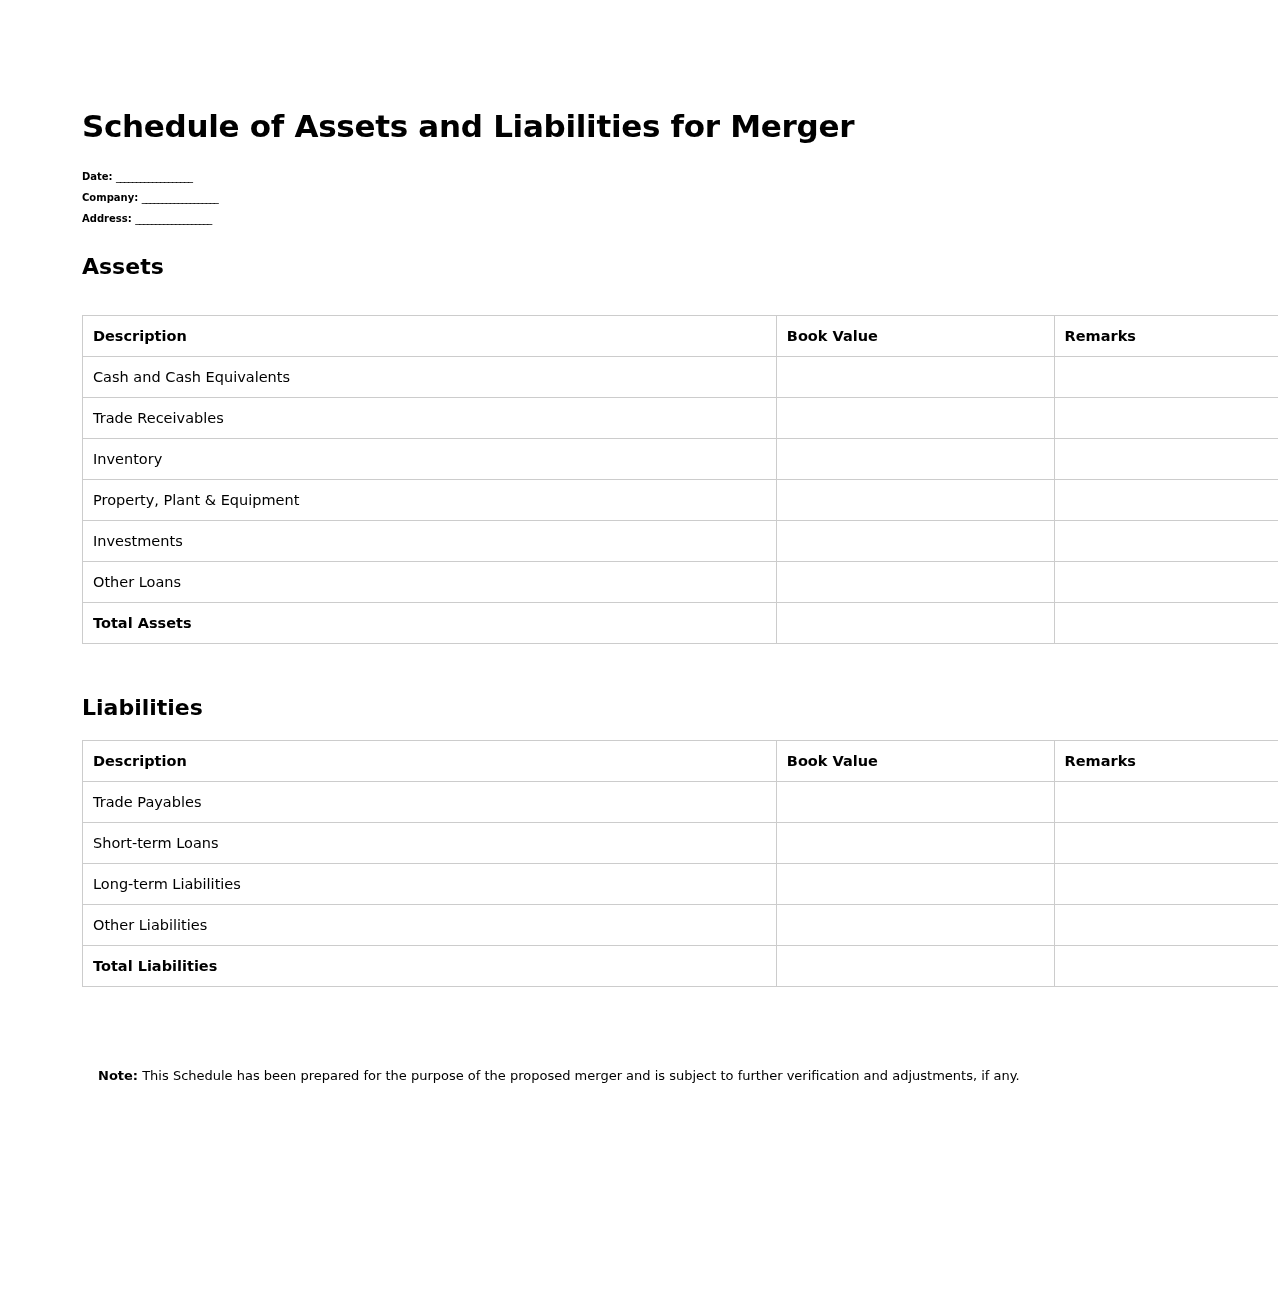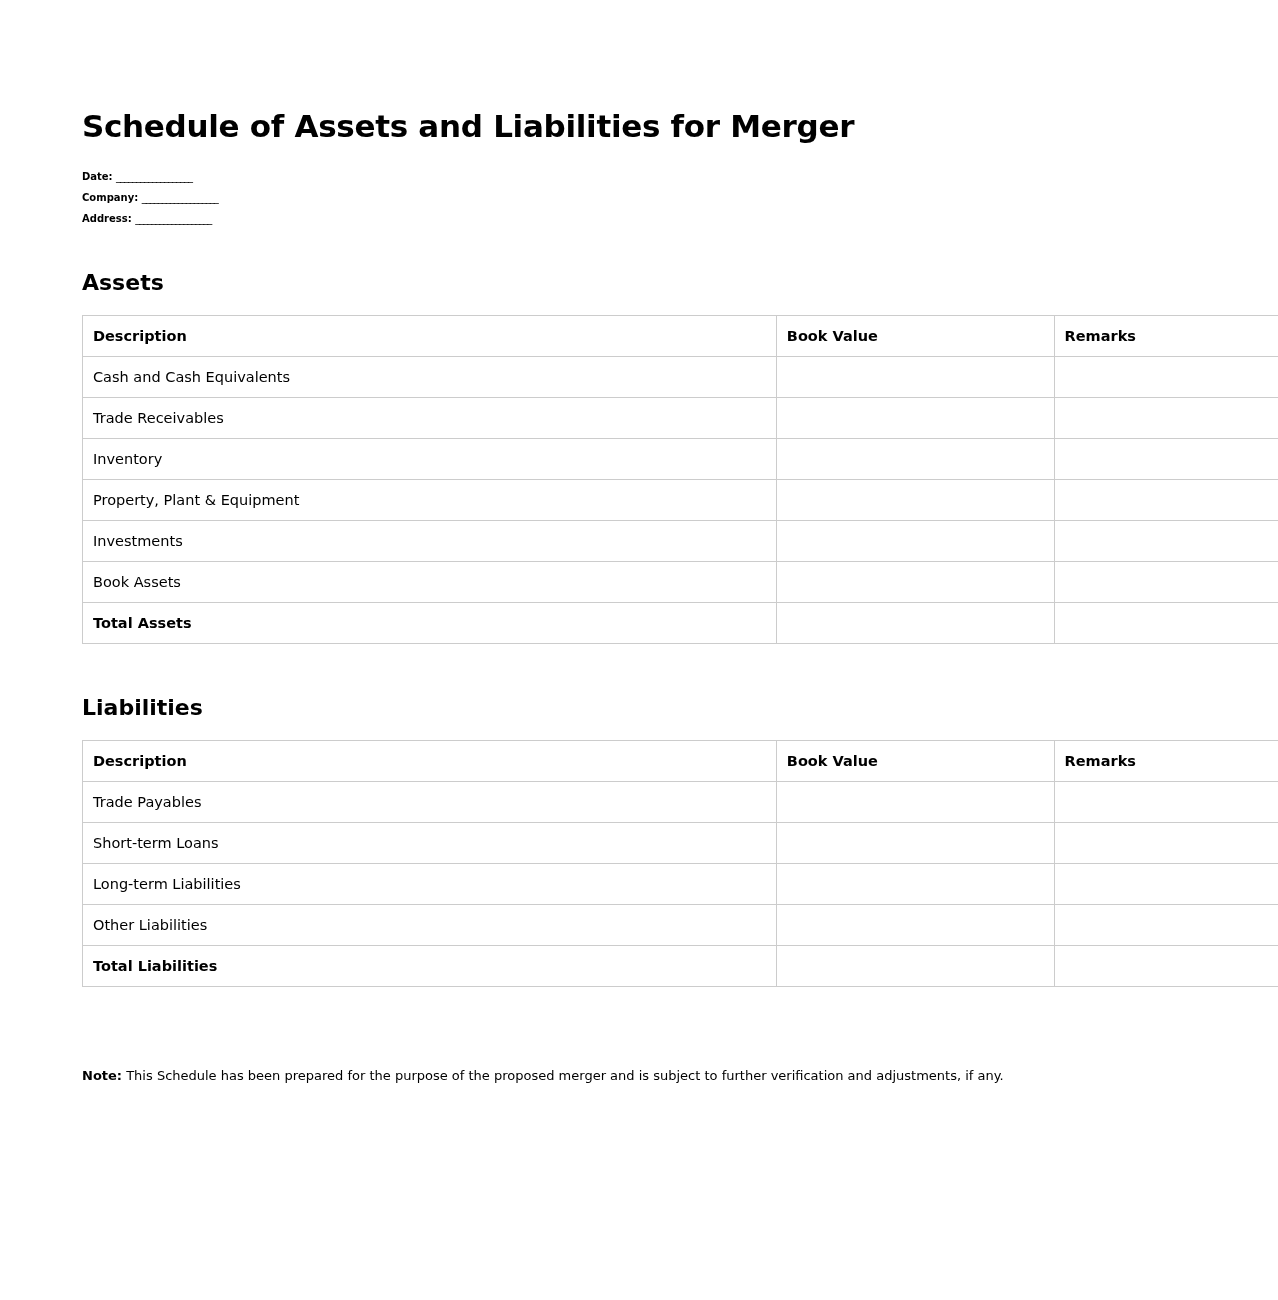--- a/index.html
+++ b/index.html
@@ -23,35 +23,35 @@
       position: absolute; left: 0; width: 1264px;
       border-collapse: collapse; font-size: 14.5px;
     }
     td, th {
       border: 1px solid #cccccc; height: 41px; padding: 0 10px;
       text-align: left; vertical-align: middle; box-sizing: border-box;
     }
     th { font-weight: 700; }
     col.c1 { width: 612px; } col.c2 { width: 245px; } col.c3 { width: 257px; }
     .bold { font-weight: 700; border-radius: 9px; }
-    .note { position: absolute; top: 1068px; left: 0; font-size: 13px; white-space: nowrap; text-align: center; }
+    .note { position: absolute; top: 1068px; left: 16px; font-size: 13px; white-space: nowrap; text-align: center; }
   </style>
 </head>
 <body>
 
 <div class="page">
   <h1>Schedule of Assets and Liabilities for Merger</h1>
 
   <div class="meta">
     <div class="line"><span>Date:</span> <span class="blank">___________________</span></div>
     <div class="line"><span>Company:</span> <span class="blank">___________________</span></div>
     <div class="line"><span>Address:</span> <span class="blank">___________________</span></div>
   </div>
 
-  <h2 style="top:270px">Assets</h2>
+  <h2 style="top:254px">Assets</h2>
   <table style="top:315px">
     <colgroup>
         <col class="c1">
         <col class="c2">
         <col class="c3">
       </colgroup>
     <tbody>
         <tr>
       <th>Description</th>
       <th>Book Value</th>
@@ -76,21 +76,21 @@
           <td>Property, Plant &amp; Equipment</td>
           <td></td>
           <td></td>
         </tr>
     <tr>
           <td>Investments</td>
           <td></td>
           <td></td>
         </tr>
     <tr>
-          <td>Book Assets</td>
+          <td>Other Loans</td>
           <td></td>
           <td></td>
         </tr>
     <tr>
           <td class="bold">Total Assets</td>
           <td></td>
           <td></td>
         </tr>
   </tbody>
     </table>

